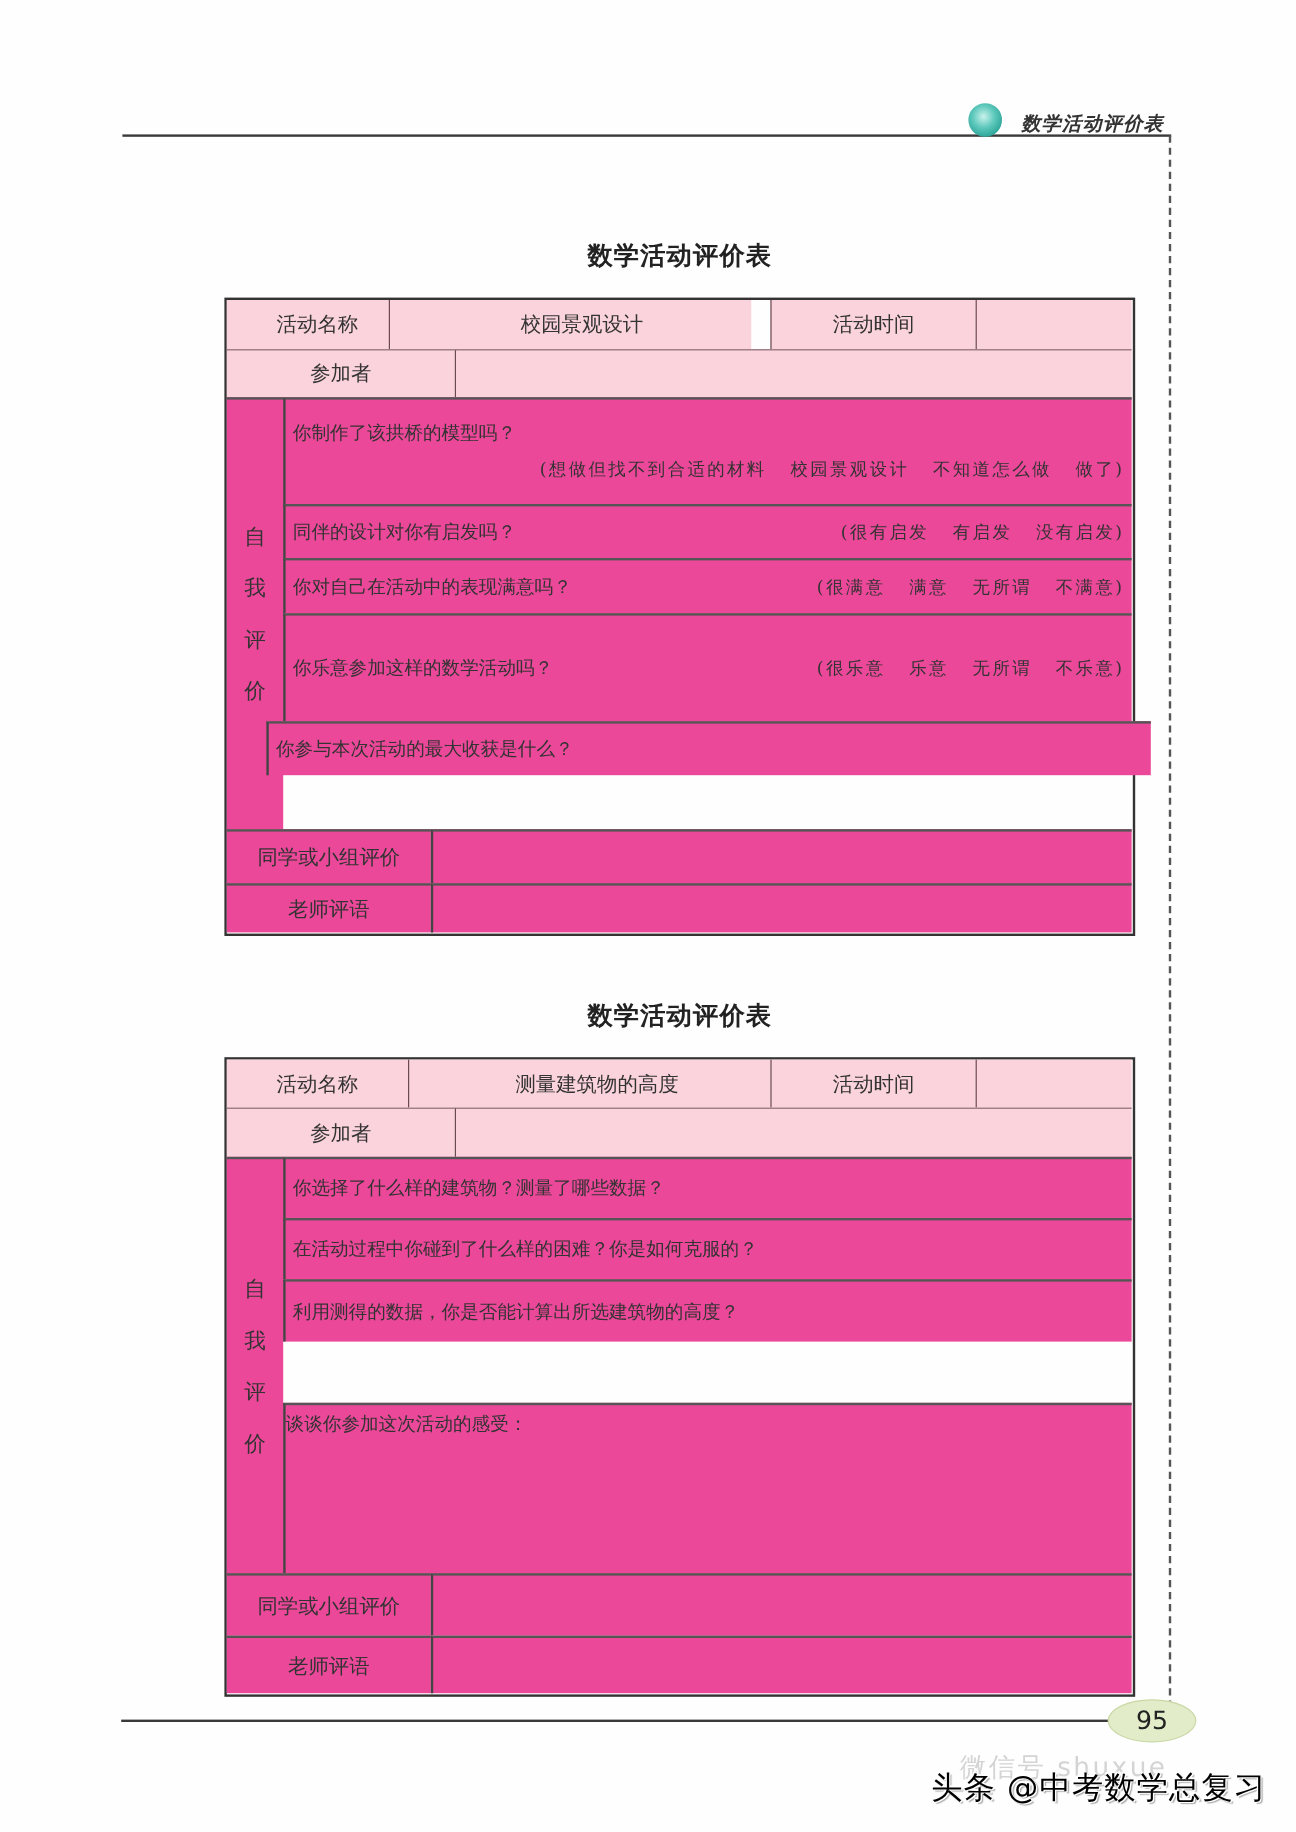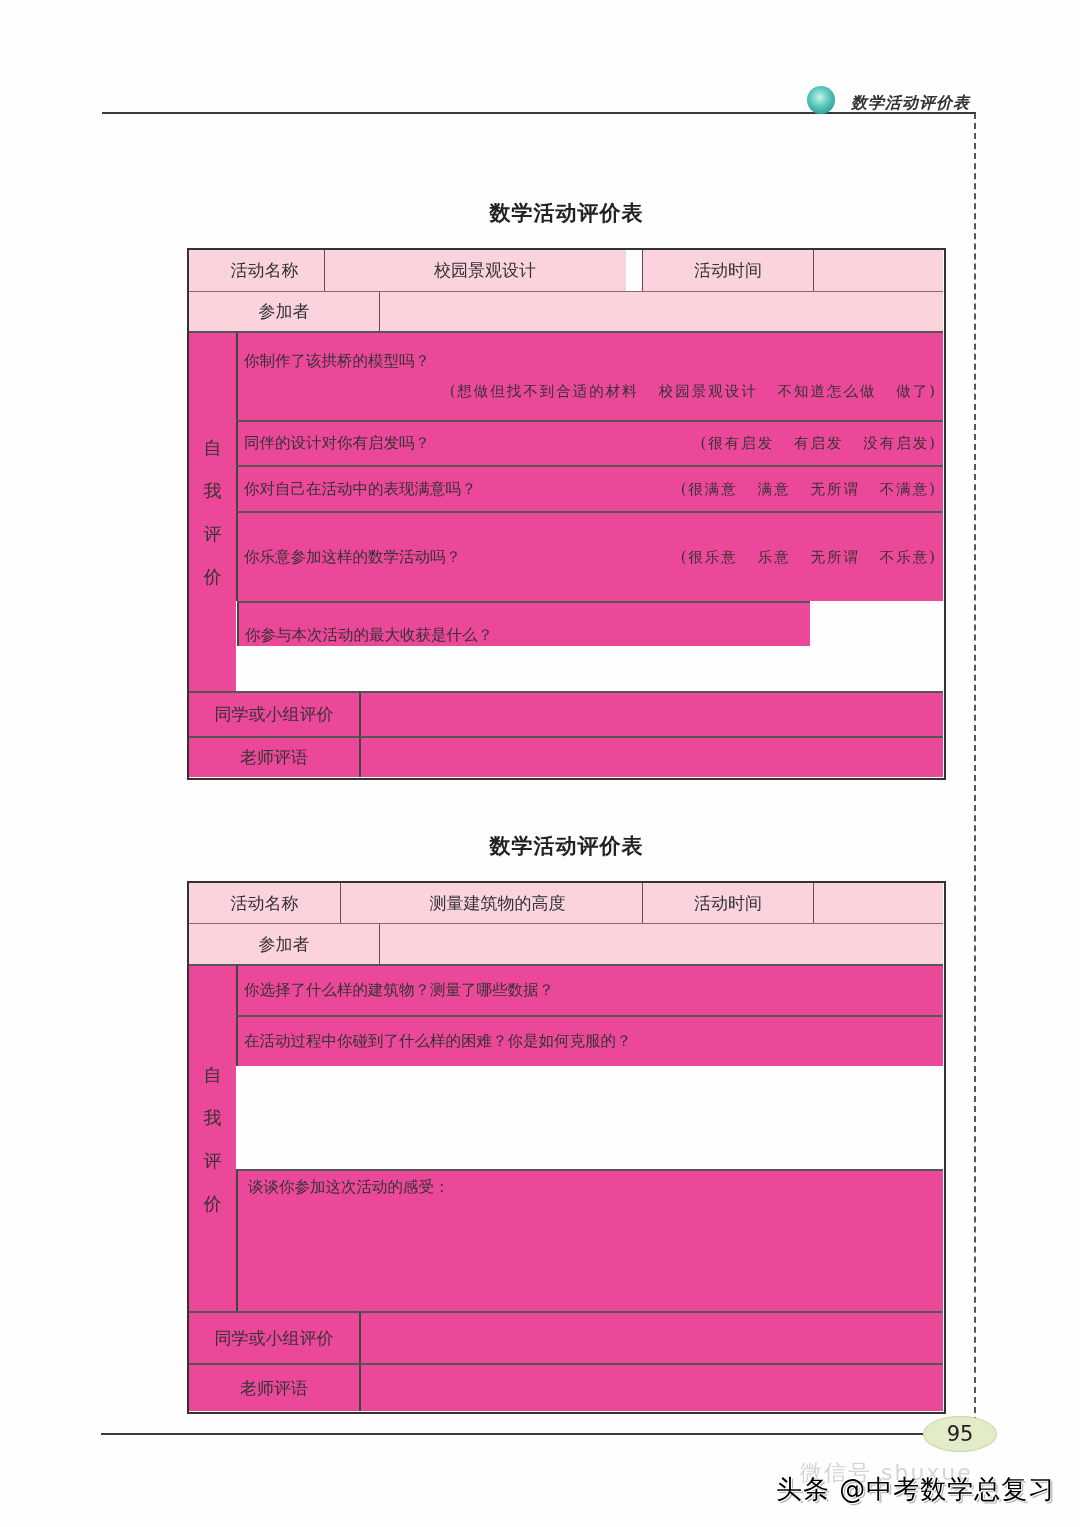--- a/index.html
+++ b/index.html
@@ -90,21 +90,21 @@
   <div class="cell green q bl-g bt-g" style="left:47px; top:215px; width:707px; height:46px;">
     <span>你对自己在活动中的表现满意吗？</span>
     <span class="opts">(很满意   满意   无所谓   不满意)</span>
   </div>
 
   <div class="cell green q bl-g bt-g" style="left:47px; top:261px; width:707px; height:90px;">
     <span>你乐意参加这样的数学活动吗？</span>
     <span class="opts">(很乐意   乐意   无所谓   不乐意)</span>
   </div>
 
-  <div class="cell green q bl-g bt-g" style="left:48px; top:351px; width:573px; height:45px;align-items:flex-end;">
+  <div class="cell green q bl-g bt-g" style="left:33px; top:351px; width:737px; height:45px;">
     <span>你参与本次活动的最大收获是什么？</span>
   </div>
 
 
   <div class="cell green hcell bt-g" style="left:0; top:441px; width:170px; height:45px;">同学或小组评价</div>
   <div class="cell green bl-g bt-g" style="left:170px; top:441px; width:584px; height:45px;"></div>
 
   <div class="cell green hcell bt-g" style="left:0; top:486px; width:170px; height:41px;">老师评语</div>
   <div class="cell green bl-g bt-g" style="left:170px; top:486px; width:584px; height:41px;"></div>
 </div>
@@ -127,21 +127,24 @@
     <span>评</span>
     <span>价</span>
   </div>
 
   <div class="cell green q bl-g bt-g" style="left:47px; top:81px; width:707px; height:51px;">
     <span>你选择了什么样的建筑物？测量了哪些数据？</span>
   </div>
   <div class="cell green q bl-g bt-g" style="left:47px; top:132px; width:707px; height:51px;">
     <span>在活动过程中你碰到了什么样的困难？你是如何克服的？</span>
   </div>
-  <div class="cell green bl-g bt-g" style="left:47px; top:286px; width:707px; height:142px; align-items:flex-start; padding:6px 10px;">
+  <div class="cell green q bl-g bt-g" style="left:47px; top:183px; width:707px; height:52px;">
+    <span>利用测得的数据，你是否能计算出所选建筑物的高度？</span>
+  </div>
+  <div class="cell green bl-g bt-g" style="left:47px; top:286px; width:707px; height:142px; align-items:flex-start; padding:6px 0;">
     <span style="font-size:15.5px;">谈谈你参加这次活动的感受：</span>
   </div>
 
   <div class="cell green hcell bt-g" style="left:0; top:428px; width:170px; height:52px;">同学或小组评价</div>
   <div class="cell green bl-g bt-g" style="left:170px; top:428px; width:584px; height:52px;"></div>
 
   <div class="cell green hcell bt-g" style="left:0; top:480px; width:170px; height:48px;">老师评语</div>
   <div class="cell green bl-g bt-g" style="left:170px; top:480px; width:584px; height:48px;"></div>
 </div>
 

